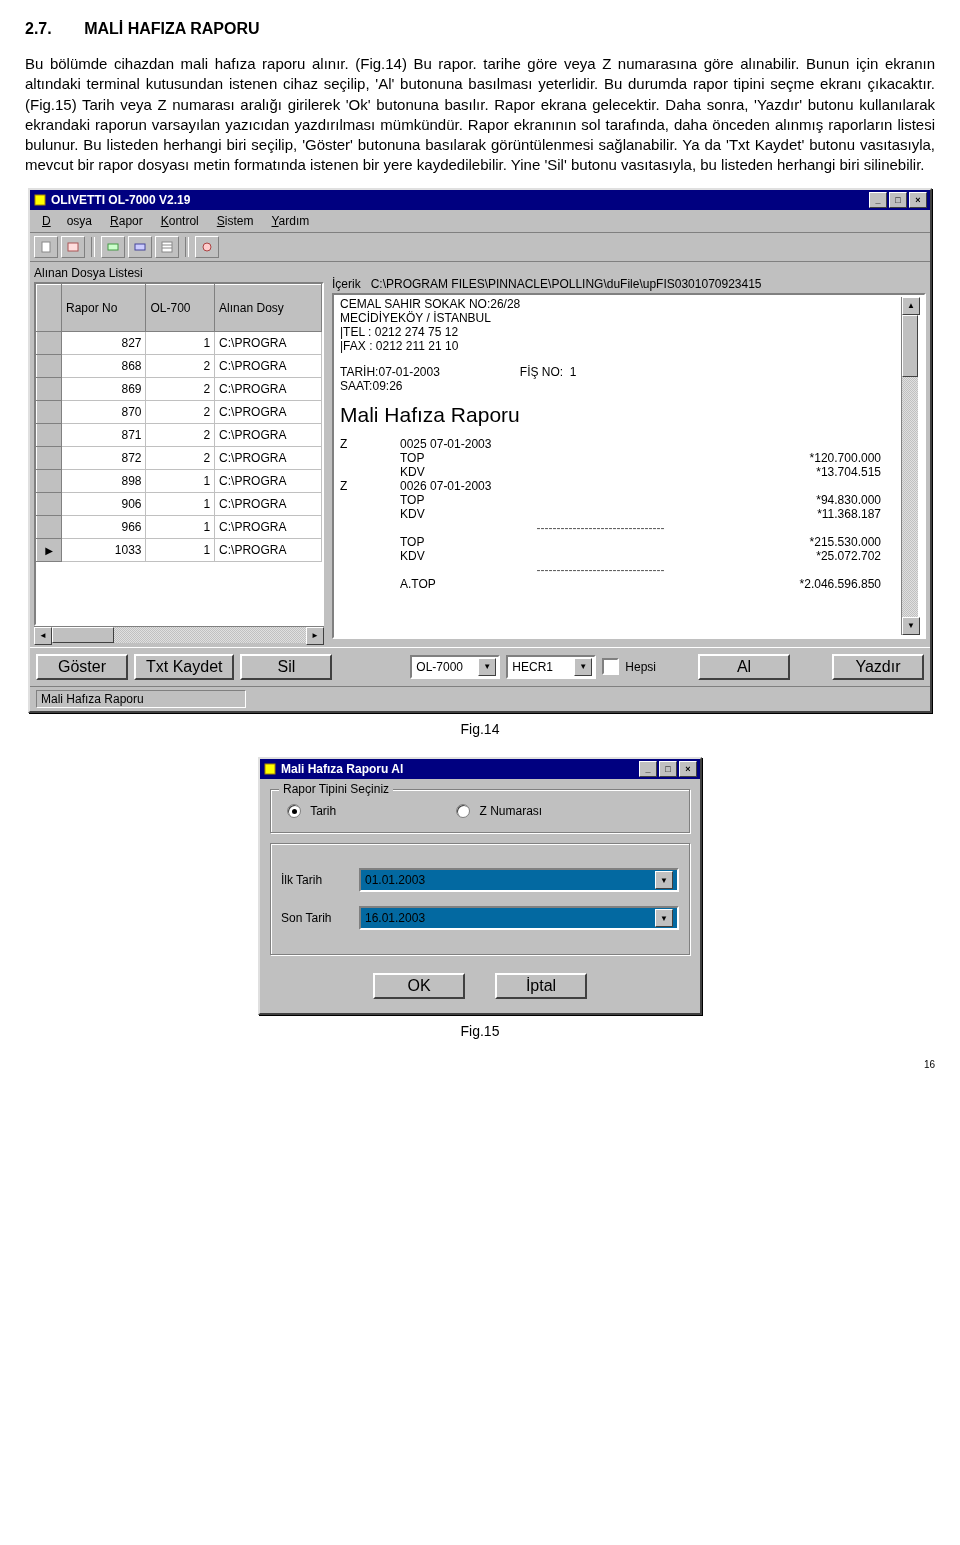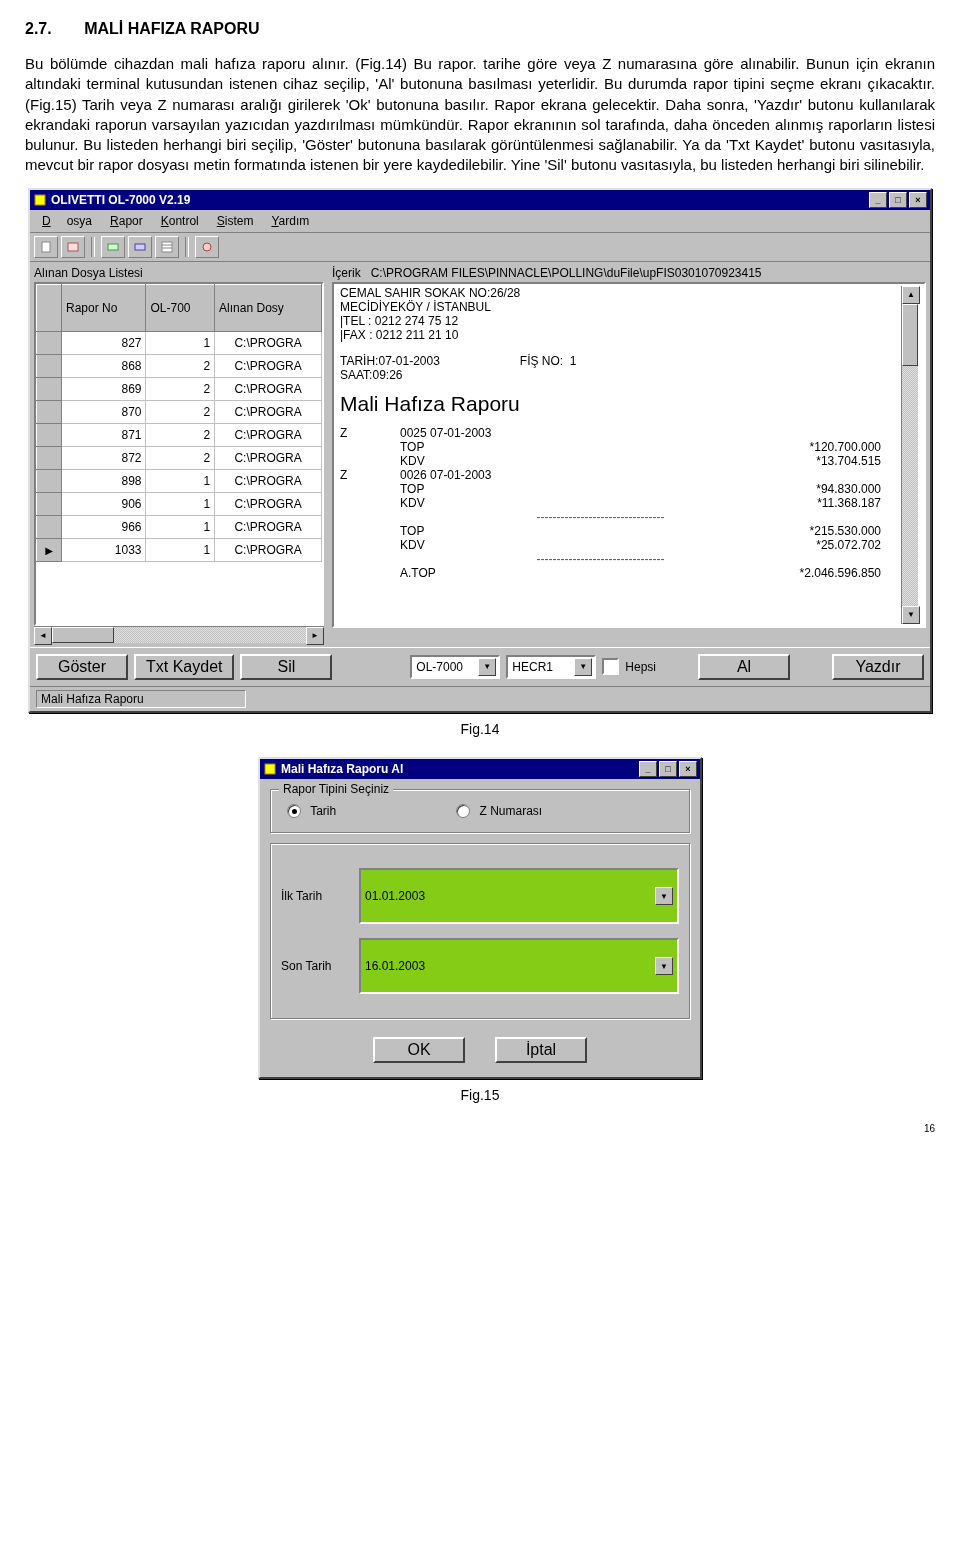--- a/index.html
+++ b/index.html
@@ -78,21 +78,21 @@
   }
   .vsep {
     width: 2px; height: 20px;
     border-left: 1px solid #808080;
     border-right: 1px solid #fff;
     margin: 0 3px;
   }
 
   .client { display: flex; }
   .panel-l { width: 290px; padding: 4px; }
-  .panel-r { flex: 1; padding: 4px; }
+  .panel-r { flex: 1; padding: 4px; margin-top: 11px; }
 
   .lbl { font-size: 12px; margin-bottom: 2px; display: block; }
   .lbl-row { display: flex; align-items: center; font-size: 12px; margin-bottom: 2px; gap: 10px; }
 
   .sunken {
     background: #fff;
     border: 2px solid;
     border-color: #808080 #fff #fff #808080;
   }
   .grid {
@@ -102,21 +102,21 @@
   .grid th {
     background: #c0c0c0;
     border: 1px solid;
     border-color: #fff #808080 #808080 #fff;
     padding: 14px 4px; text-align: left; font-weight: normal;
     height: 18px;
   }
   .grid td {
     border-right: 1px solid #c0c0c0;
     border-bottom: 1px solid #c0c0c0;
-    padding: 2px 4px; height: 18px; text-align: center;
+    padding: 2px 4px; height: 18px;
   }
   .grid .rowhead {
     background: #c0c0c0;
     border: 1px solid;
     border-color: #fff #808080 #808080 #fff;
     width: 16px; text-align: center;
   }
   .grid .arrow { font-size: 10px; }
 
   .hscroll {
@@ -218,23 +218,23 @@
     background: #fff;
     border: 1px solid #808080;
     box-shadow: inset 1px 1px 0 #404040;
     display: inline-flex; align-items: center; justify-content: center;
     vertical-align: middle; margin-right: 6px;
   }
   .radio .dot { width: 5px; height: 5px; border-radius: 50%; background: #000; }
   .field-row { display: flex; align-items: center; margin: 14px 0; gap: 8px; }
   .field-row .flabel { width: 70px; font-size: 12px; }
   .textfield {
-    flex: 1; height: 20px; background: #84cc16;
+    flex: 1; height: 20px; background: #0369a1;
     border: 2px solid; border-color: #808080 #fff #fff #808080;
-    display: inline-flex; align-items: center; padding: 16px 4px; font-size: 12px;
+    display: inline-flex; align-items: center; padding: 0 4px; font-size: 12px;
   }
   .textfield .dd {
     margin-left: auto;
     width: 16px; height: 16px;
     background: #c0c0c0;
     border: 1px solid;
     border-color: #fff #404040 #404040 #fff;
     display: inline-flex; align-items: center; justify-content: center;
     font-size: 8px;
   }

